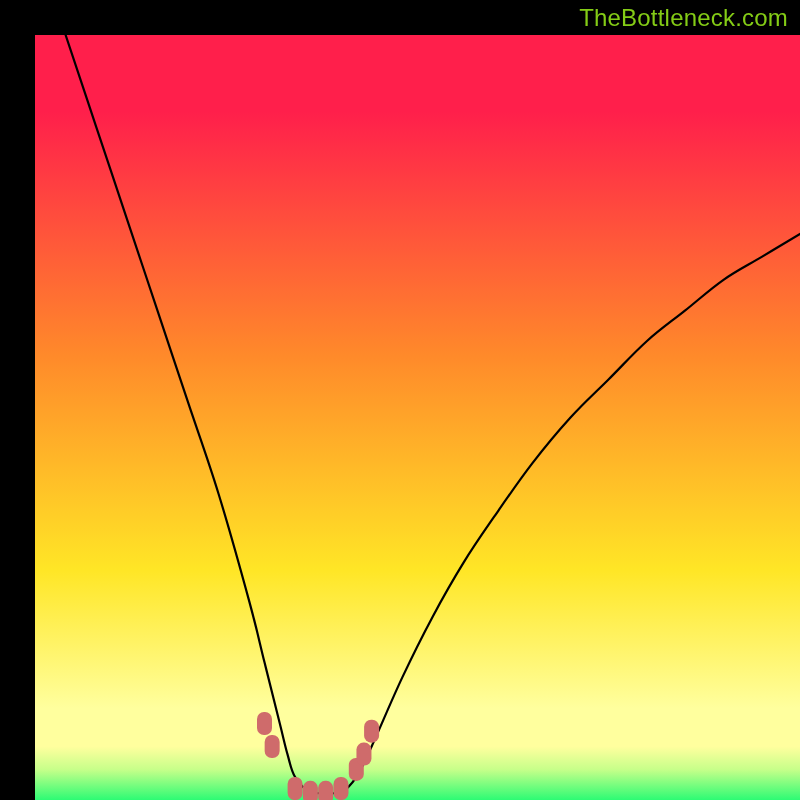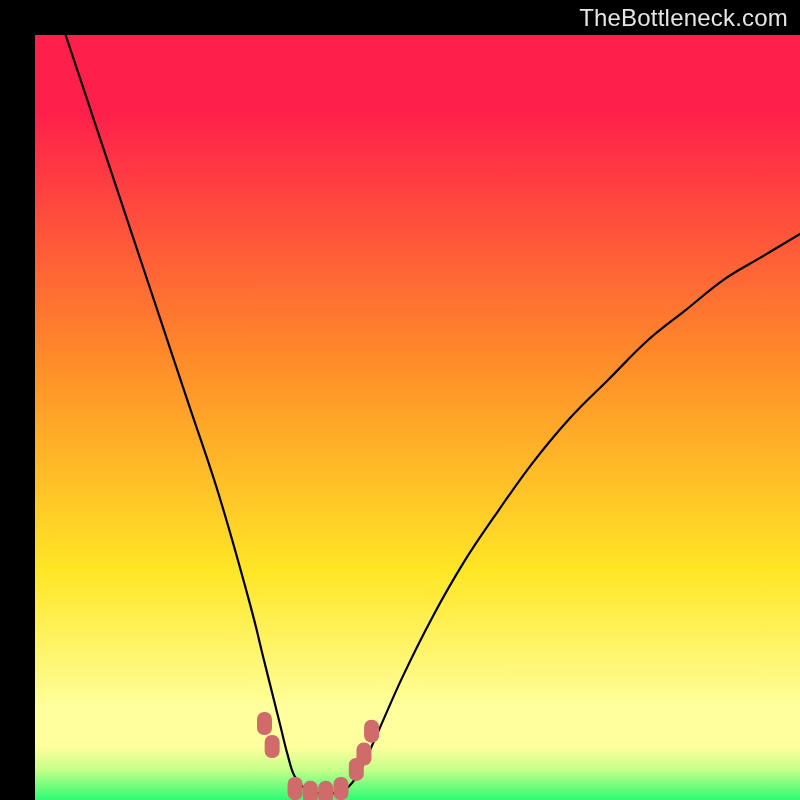--- a/index.html
+++ b/index.html
@@ -16,21 +16,21 @@
     top: 0;
     left: 0;
     width: 800px;
     height: 800px;
     background: #000;
   }
   .watermark {
     position: absolute;
     top: 4px;
     right: 12px;
-    color: #e5e5e5;
+    color: #84cc16;
     font-size: 24px;
     font-weight: 500;
     letter-spacing: 0.2px;
     z-index: 50;
   }
   svg.plot {
     position: absolute;
     top: 35px;
     left: 35px;
     width: 765px;

